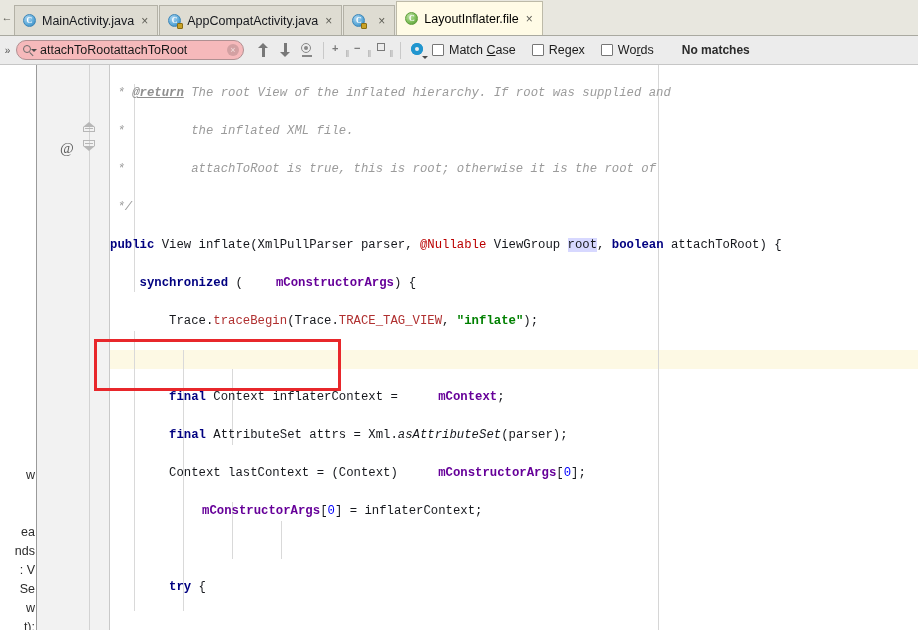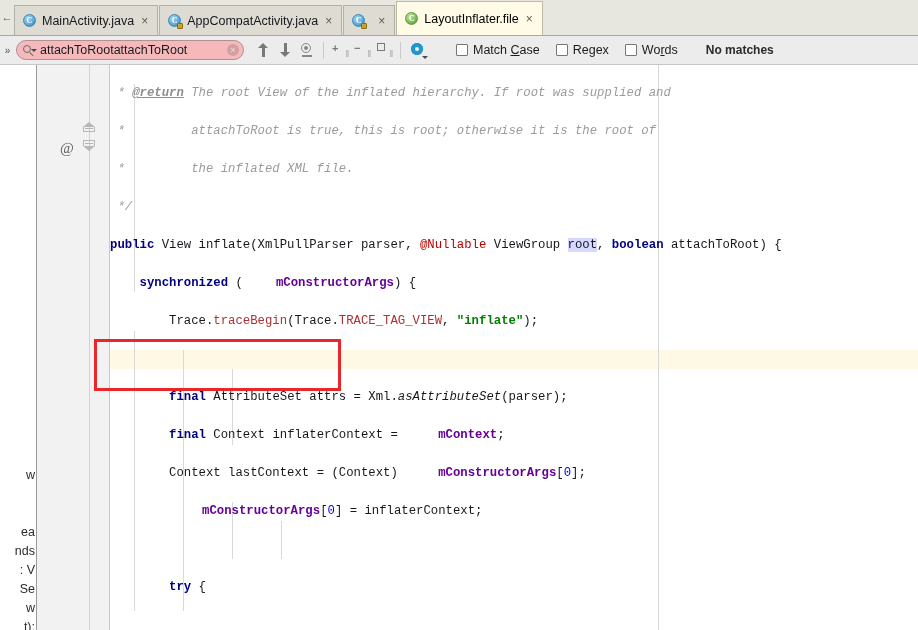--- a/index.html
+++ b/index.html
@@ -144,21 +144,21 @@
     position:absolute;left:1px;top:0px;width:12px;height:12px;border-radius:50%;
     background:#2196cf;
     box-shadow:0 0 0 2px #2196cf inset;
   }
   .gear .gi{position:absolute;left:5px;top:4px;width:4px;height:4px;border-radius:50%;background:#ececec;}
   .gear .caret2{
     position:absolute;right:-3px;bottom:-1px;
     border-left:3px solid transparent;border-right:3px solid transparent;
     border-top:3px solid #4a4a4a;
   }
-  .chk-group{display:flex;align-items:center;margin-left:28px;}
+  .chk-group{display:flex;align-items:center;margin-left:4px;}
   .chk{display:flex;align-items:center;margin-right:16px;}
   .chk .box{
     width:12px;height:12px;border:1px solid #767676;background:#fff;
     box-sizing:border-box;margin-right:5px;border-radius:1px;
   }
   .chk .lbl{font-size:12.5px;color:#1b1b1b;font-family:"Liberation Sans", sans-serif;}
   .chk .lbl u{text-decoration:underline;}
   .nomatch{
     font-size:12px;font-weight:bold;color:#2b2b2b;margin-left:12px;
     font-family:"Liberation Sans", sans-serif;
@@ -412,29 +412,29 @@
 
       <div class="indent-guide" style="left:24px;top:19px;height:208px;"></div>
       <div class="indent-guide" style="left:24px;top:266px;height:280px;"></div>
       <div class="indent-guide" style="left:73px;top:285px;height:261px;"></div>
       <div class="indent-guide" style="left:122px;top:304px;height:76px;"></div>
       <div class="indent-guide" style="left:122px;top:437px;height:57px;"></div>
       <div class="indent-guide" style="left:171px;top:456px;height:38px;"></div>
 
       <div class="code">
 <div class="ln"><span class="cmt"> * <b>@return</b> The root View of the inflated hierarchy. If root was supplied and</span></div>
+<div class="ln"><span class="cmt"> *         the inflated XML file.</span></div>
 <div class="ln"><span class="cmt"> *         attachToRoot is true, this is root; otherwise it is the root of</span></div>
-<div class="ln"><span class="cmt"> *         the inflated XML file.</span></div>
 <div class="ln"><span class="cmt"> */</span></div>
 <div class="ln"><span class="kw">public</span> <span class="id">View inflate(XmlPullParser parser, </span><span class="annored">@Nullable</span><span class="id"> ViewGroup </span><span class="hl">root</span><span class="id">, </span><span class="kw">boolean</span><span class="id"> attachToRoot) {</span></div>
 <div class="ln">    <span class="kw">synchronized</span> <span class="id">(</span><span class="fld">mConstructorArgs</span><span class="id">) {</span></div>
 <div class="ln">        <span class="id">Trace.</span><span class="meth">traceBegin</span><span class="id">(Trace.</span><span class="meth">TRACE_TAG_VIEW</span><span class="id">, </span><span class="str">"inflate"</span><span class="id">);</span></div>
 <div class="ln"> </div>
+<div class="ln">        <span class="kw">final</span> <span class="id">Context inflaterContext = </span><span class="fld">mContext</span><span class="id">;</span></div>
 <div class="ln">        <span class="kw">final</span> <span class="id">AttributeSet attrs = Xml.</span><span class="smeth">asAttributeSet</span><span class="id">(parser);</span></div>
-<div class="ln">        <span class="kw">final</span> <span class="id">Context inflaterContext = </span><span class="fld">mContext</span><span class="id">;</span></div>
 <div class="ln">        <span class="id">Context lastContext = (Context) </span><span class="fld">mConstructorArgs</span><span class="id">[</span><span class="num">0</span><span class="id">];</span></div>
 <div class="ln">        <span class="fld">mConstructorArgs</span><span class="id">[</span><span class="num">0</span><span class="id">] = inflaterContext;</span></div>
 <div class="ln"> </div>
 <div class="ln">        <span class="kw">try</span> <span class="id">{</span></div>
 
 
 
 
 
 

